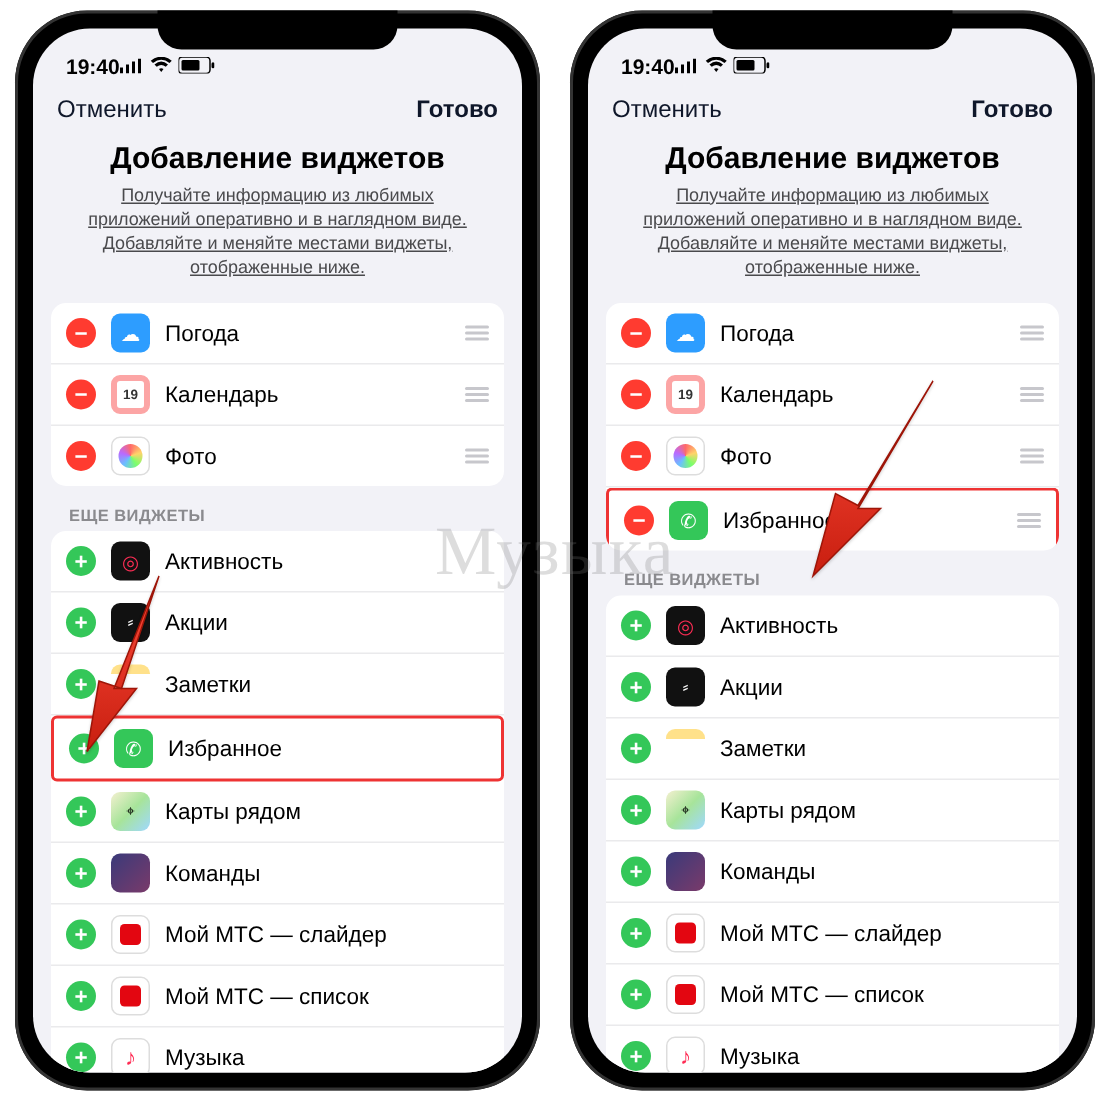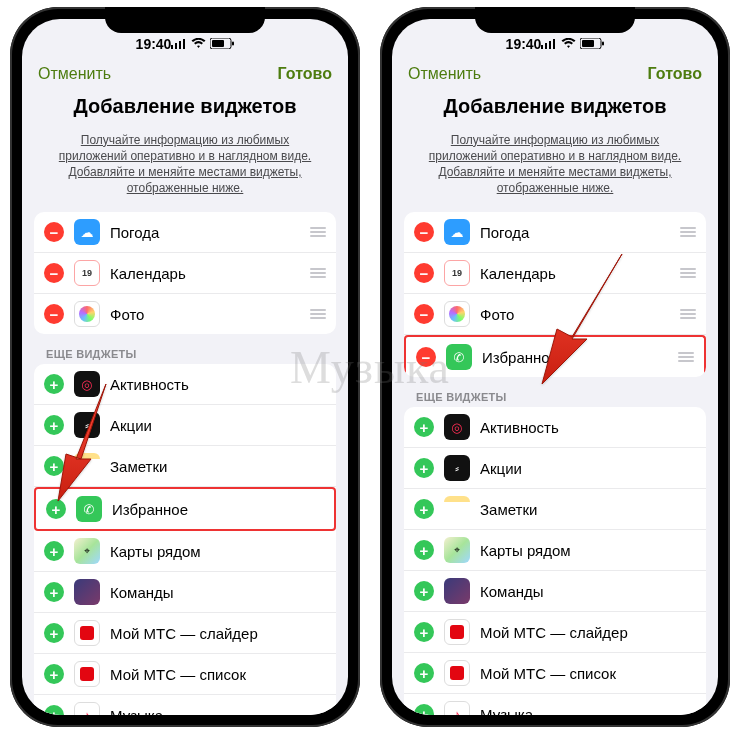--- a/index.html
+++ b/index.html
@@ -38,38 +38,38 @@
     width: 160px;
     height: 26px;
     background: #000;
     border-bottom-left-radius: 16px;
     border-bottom-right-radius: 16px;
     z-index: 10;
   }
   .status-bar {
     height: 40px;
     display: flex;
-    justify-content: center;
+    justify-content: flex-start;
     align-items: center;
     padding: 10px 22px 0;
     font-size: 14px;
     font-weight: 600;
   }
   .status-right { display: flex; align-items: center; gap: 4px; }
   .nav-bar {
     display: flex;
     justify-content: space-between;
     align-items: center;
     padding: 6px 16px 4px;
     font-size: 16px;
   }
-  .nav-bar .link { color: #4d7c0f; cursor: pointer; }
+  .nav-bar .link { color: #0f172a; cursor: pointer; }
   .nav-bar .done { font-weight: 600; margin-left: 24px; }
   .header-block { text-align: center; padding: 8px 24px 16px; }
-  .header-block h1 { font-size: 20px; font-weight: 700; margin-bottom: 14px; }
+  .header-block h1 { font-size: 20px; font-weight: 700; margin-bottom: 4px; }
   .header-block p { font-size: 12px; line-height: 1.35; color: #4a4a4d; text-decoration: underline; }
   .content { padding: 0 12px; }
   .section-label {
     font-size: 11px;
     color: #8a8a8e;
     text-transform: uppercase;
     padding: 14px 12px 4px;
     letter-spacing: 0.3px;
     font-weight: bold;
   }
@@ -109,21 +109,21 @@
   .row-label { font-size: 15px; flex: 1; color: #000; }
   .drag {
     width: 18px;
     display: flex; flex-direction: column; gap: 2px;
     align-items: flex-end;
   }
   .drag span { width: 16px; height: 2px; background: #c7c7cc; border-radius: 1px; }
   .highlight { border: 2px solid #e33; border-radius: 4px; }
   
   .ic-weather  { background: #2d9dff; color:#fff; }
-  .ic-cal      { background: #fff; border:1px solid #fca5a5; font-size:9px; color:#333; font-weight:600; }
+  .ic-cal      { background: #fff; border:4px solid #fca5a5; font-size:9px; color:#333; font-weight:600; }
   .ic-photo    { background: #fff; border:1px solid #ddd; }
   .ic-photo::before { content:""; width:16px; height:16px; border-radius:50%;
       background: conic-gradient(#ff6a6a,#ffd36a,#7bff6a,#6abfff,#b96aff,#ff6a6a); }
   .ic-phone    { background: #34c759; color:#fff; }
   .ic-activity { background: #111; color:#ff2d55; }
   .ic-stocks   { background: #111; color:#fff; font-size:11px; }
   .ic-notes    { background: linear-gradient(#ffe18a 25%, #fff 25%); }
   .ic-maps     { background: linear-gradient(135deg,#f4f0d0,#a7e49a,#9fd8ff); font-size:10px; }
   .ic-shortcuts{ background: linear-gradient(135deg,#3a3a7a,#7a3a6a); }
   .ic-mts      { background: #fff; border:1px solid #ddd; }

